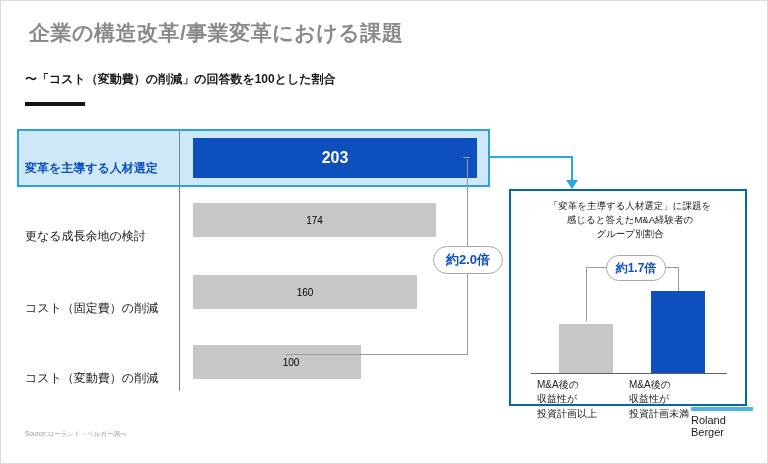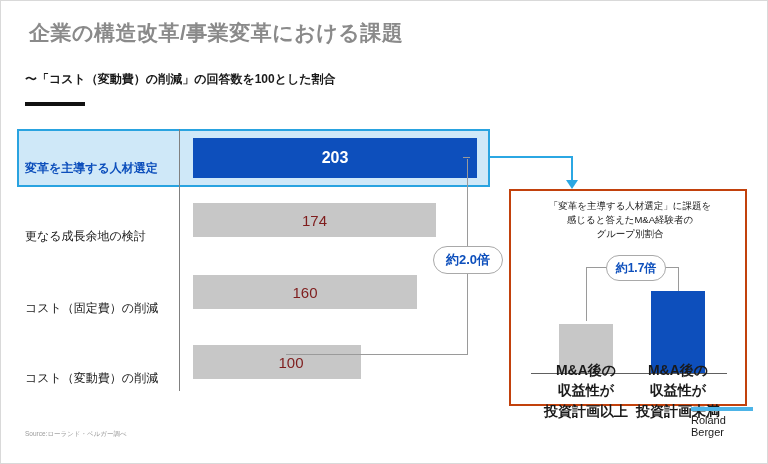--- a/index.html
+++ b/index.html
@@ -41,21 +41,21 @@
   .row-label{
     position:absolute;left:24px;top:16px;height:46px;
     display:flex;align-items:center;
     font-size:12px;color:#1a1a1a;white-space:nowrap;
   }
   .bar{
     position:absolute;left:192px;top:6px;height:34px;
     background:#c7c7c7;
     display:flex;align-items:center;justify-content:center;
   }
-  .bar-value{font-size:15px;color:#7f1d1d;}
+  .bar-value{font-size:10px;color:#000000;}
 
   
   .hl-box{
     position:absolute;left:16px;top:8px;
     width:473px;height:58px;
     background:#cfe8f8;
     border:2px solid #29a3e0;
     box-sizing:border-box;
   }
   .row.highlight .row-label{color:#0d4fbc;font-weight:bold;left:24px;}
@@ -98,40 +98,40 @@
     border-left:6px solid transparent;
     border-right:6px solid transparent;
     border-top:9px solid #2ba7e3;
   }
 
   
   .panel{
     position:absolute;left:508px;top:188px;
     width:238px;height:217px;
     background:#ffffff;
-    border:2px solid #c2410c;
+    border:2px solid #0369a1;
     box-sizing:border-box;
   }
   .panel-title{
     position:absolute;left:10px;top:8px;width:218px;
     font-size:9.5px;line-height:1.45;color:#1a1a1a;
     text-align:center;
   }
   .panel-chart{position:absolute;left:0;top:60px;width:234px;height:153px;}
   .panel-axis{
     position:absolute;left:20px;top:122px;width:196px;height:1px;
     background:#606060;
   }
   .pbar{position:absolute;bottom:31px;width:54px;}
   .pbar.grey{left:48px;height:49px;background:#c7c7c7;}
   .pbar.blue{left:140px;height:82px;background:#0d4fbc;}
   .pbar-label{
     position:absolute;bottom:-48px;left:-22px;width:98px;
-    font-size:14px;font-weight:bold;line-height:1.45;
-    color:#1a1a1a;text-align:center;
+    font-size:10px;font-weight:normal;line-height:1.45;
+    color:#1a1a1a;
   }
 
   
   .br{position:absolute;background:#9a9a9a;}
   .br-lv{left:75px;top:16px;width:1px;height:54px;}
   .br-rv{left:167px;top:16px;width:1px;height:26px;}
   .br-lh{left:75px;top:16px;width:22px;height:1px;}
   .br-rh{left:146px;top:16px;width:22px;height:1px;}
   .pill-right{
     left:95px;top:4px;width:58px;height:24px;font-size:12px;

